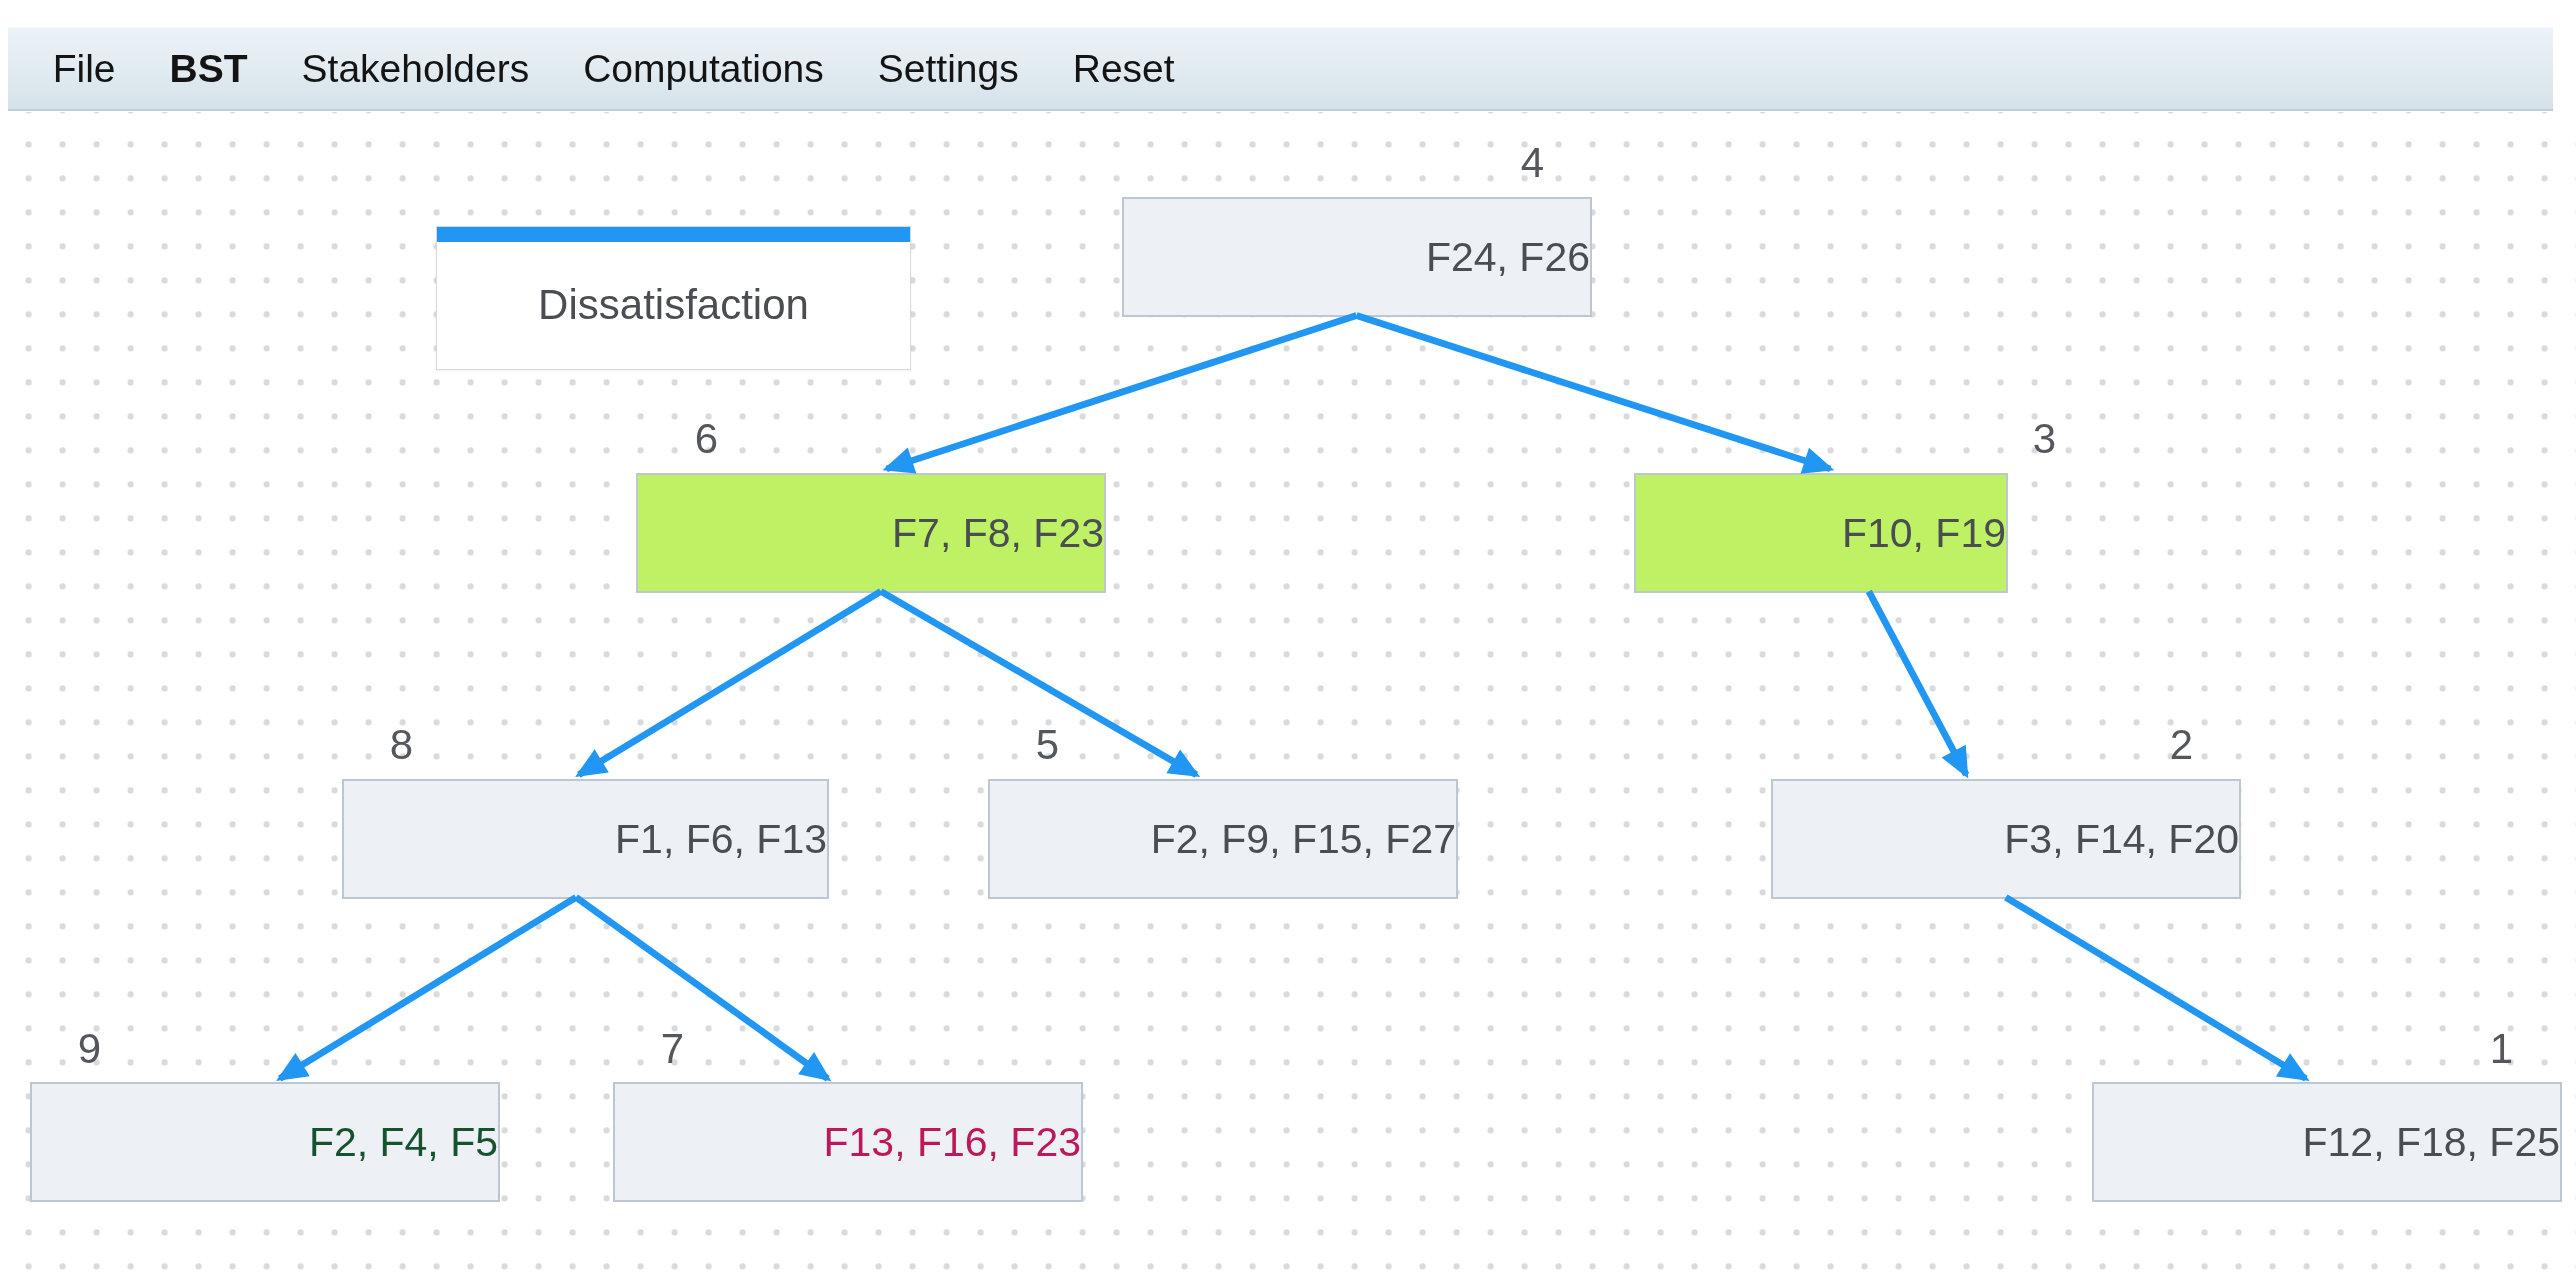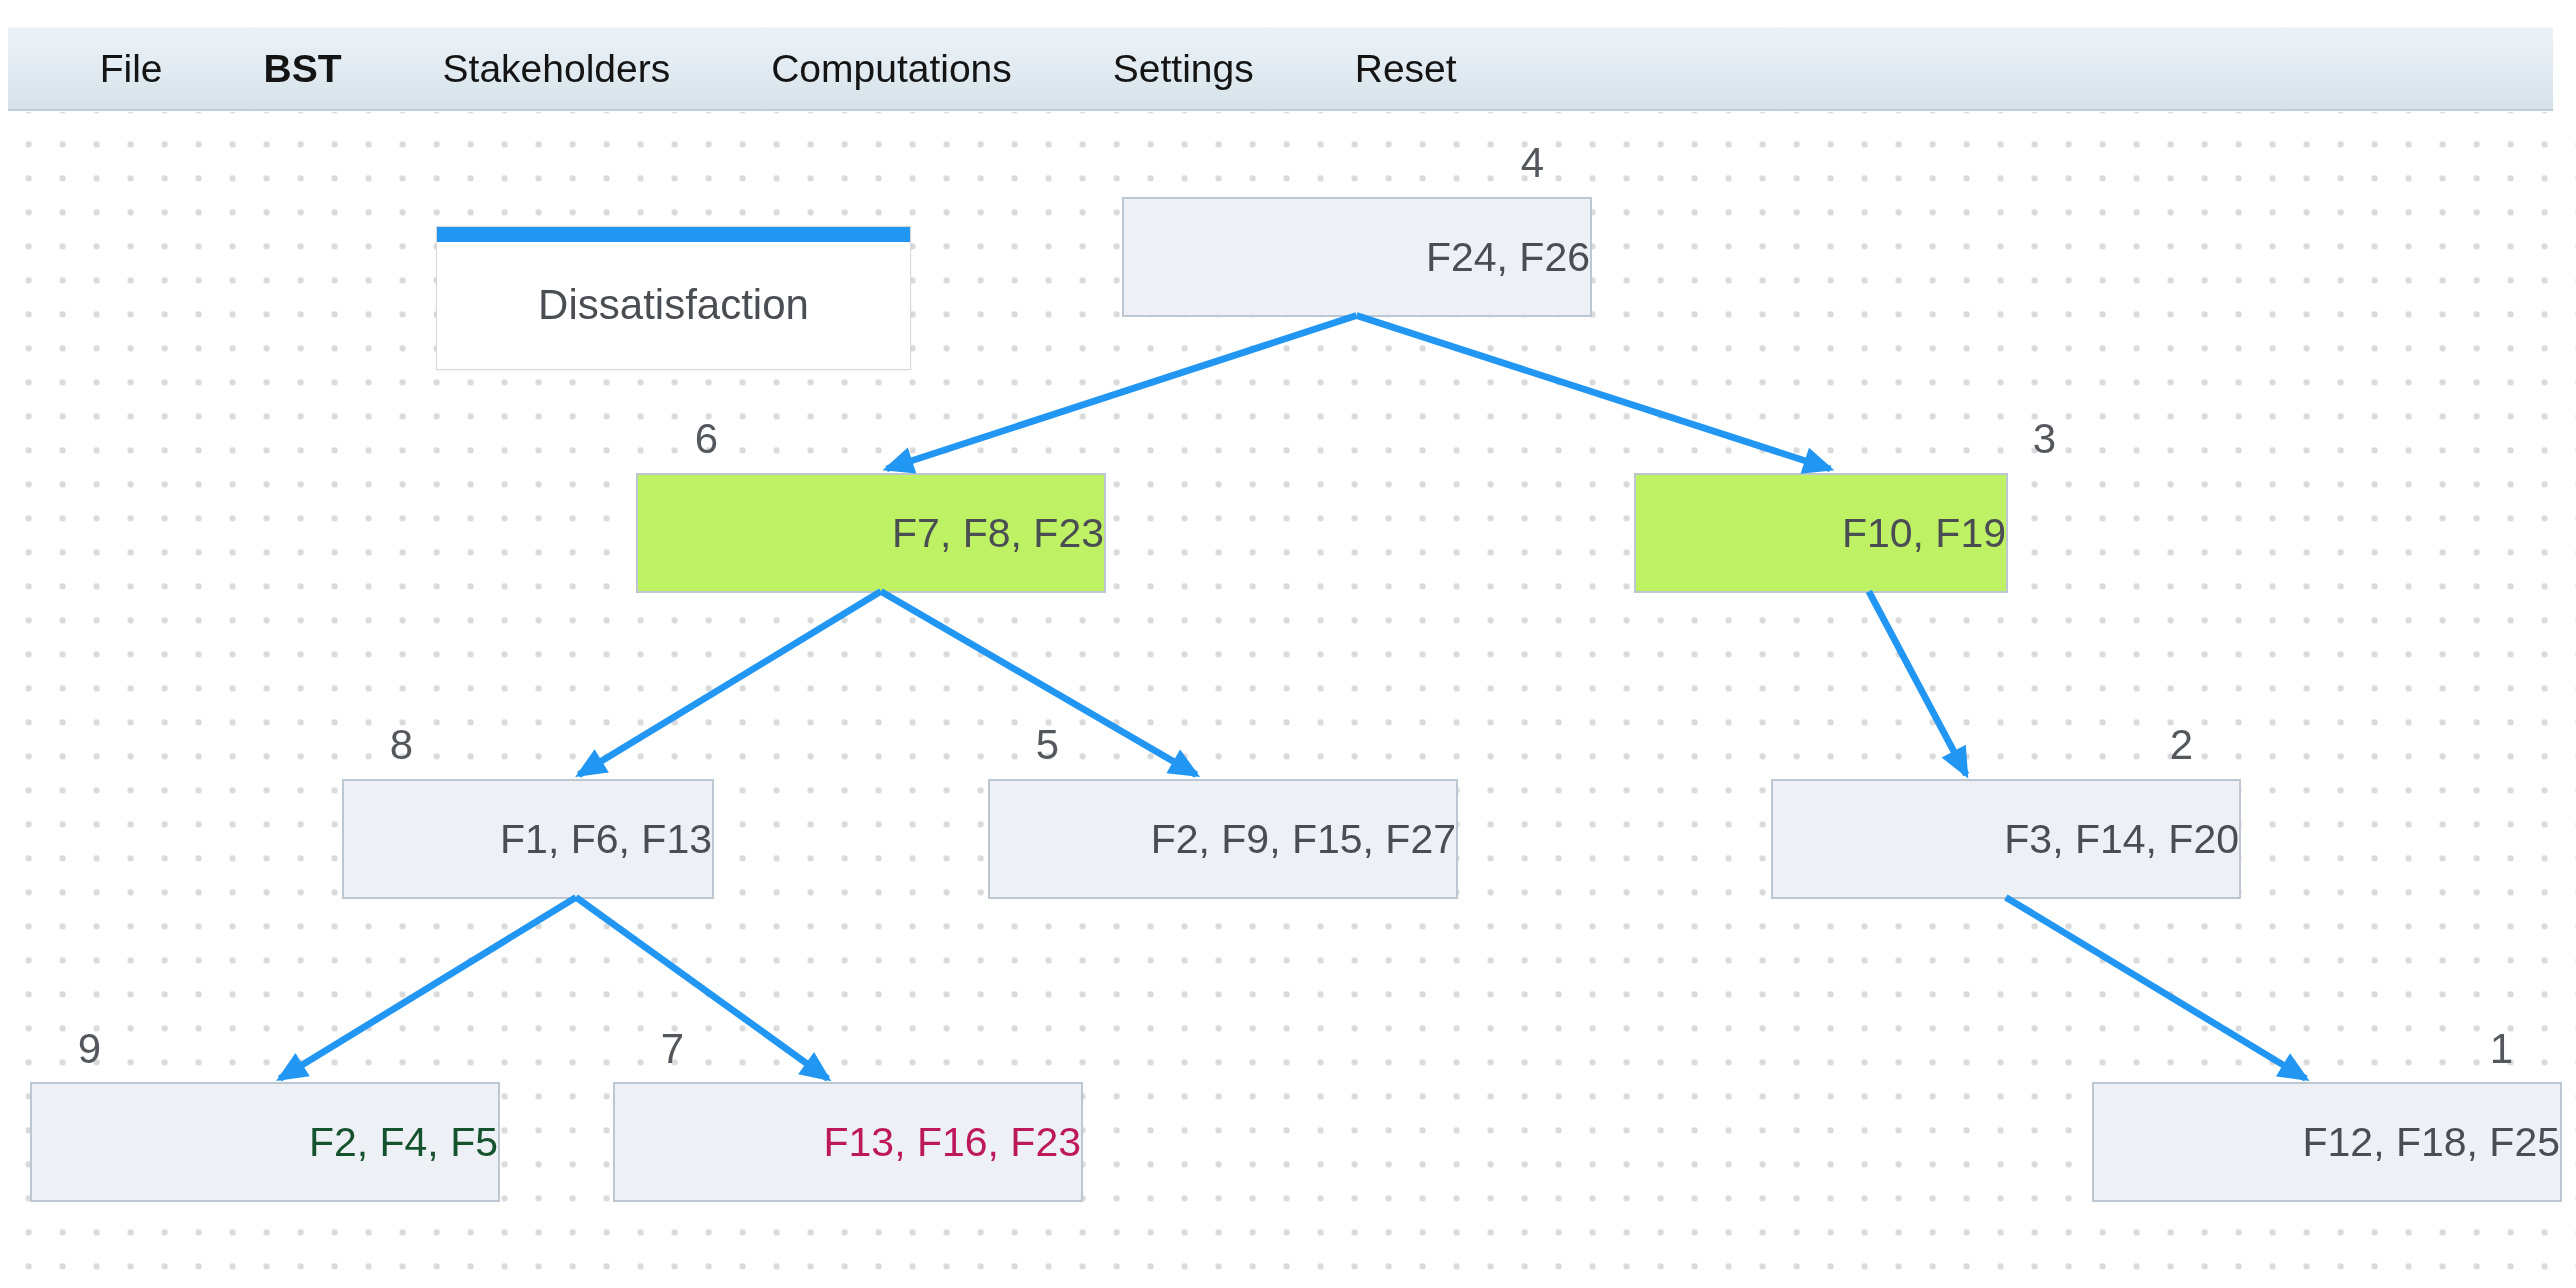--- a/index.html
+++ b/index.html
@@ -11,21 +11,21 @@
   
   .menubar{
     position:absolute;left:7.7px;top:27px;width:2545px;height:84px;
     box-sizing:border-box;
     display:flex;align-items:center;gap:54px;padding-left:45px;
     background:linear-gradient(#ecf2f7 0%,#e3ecf2 45%,#d5e1e9 100%);
     border-top:1.9px solid #f3f8fb;
     border-bottom:2.9px solid #bccfd9;
     font-size:39px;color:#141414;
   }
-  .menu-item{white-space:nowrap;cursor:default;margin-left:47px;}
+  .menu-item{white-space:nowrap;cursor:default;}
   .menu-item.bold{font-weight:bold;}
   
   .canvas{
     position:absolute;left:0;top:112px;width:2576px;height:1177px;
     background-image:radial-gradient(circle,#d9dadc 3.3px,rgba(0,0,0,0) 3.5px);
     background-size:34px 34px;background-position:11.6px 15.4px;
   }
   
   .legend{
     position:absolute;box-sizing:border-box;background:#ffffff;
@@ -78,21 +78,21 @@
       </div>
       <div class="rank" style="color: rgb(84, 88, 92); top: 137px; left: 1494px;">4</div>
       <div class="node" style="left: 636px; top: 473px; width: 470px; height: 120px; background: #bef264; border-color: rgb(188, 199, 210); color: rgb(74, 78, 83);">
         <span>F7, F8, F23</span>
       </div>
       <div class="rank" style="color: rgb(84, 88, 92); top: 413px; left: 668px;">6</div>
       <div class="node" style="left: 1634px; top: 473px; width: 374px; height: 120px; background: #bef264; border-color: rgb(188, 199, 210); color: rgb(74, 78, 83); padding-left: 21px;">
         <span>F10, F19</span>
       </div>
       <div class="rank" style="color: rgb(84, 88, 92); top: 413px; left: 2006px;">3</div>
-      <div class="node" style="left: 342px; top: 779px; width: 372px; height: 120px; background: rgb(237, 240, 244); border-color: rgb(188, 199, 210); color: rgb(74, 78, 83); padding-left: 48px;">
+      <div class="node" style="left: 342px; top: 779px; width: 487px; height: 120px; background: rgb(237, 240, 244); border-color: rgb(188, 199, 210); color: rgb(74, 78, 83); padding-left: 48px;">
         <span>F1, F6, F13</span>
       </div>
       <div class="rank" style="color: rgb(84, 88, 92); top: 719px; left: 363px;">8</div>
       <div class="node" style="left: 988px; top: 779px; width: 470px; height: 120px; background: rgb(237, 240, 244); border-color: rgb(188, 199, 210); color: rgb(74, 78, 83);">
         <span>F2, F9, F15, F27</span>
       </div>
       <div class="rank" style="color: rgb(84, 88, 92); top: 719px; left: 1009px;">5</div>
       <div class="node" style="left: 1771px; top: 779px; width: 470px; height: 120px; background: rgb(237, 240, 244); border-color: rgb(188, 199, 210); color: rgb(74, 78, 83);">
         <span>F3, F14, F20</span>
       </div>

